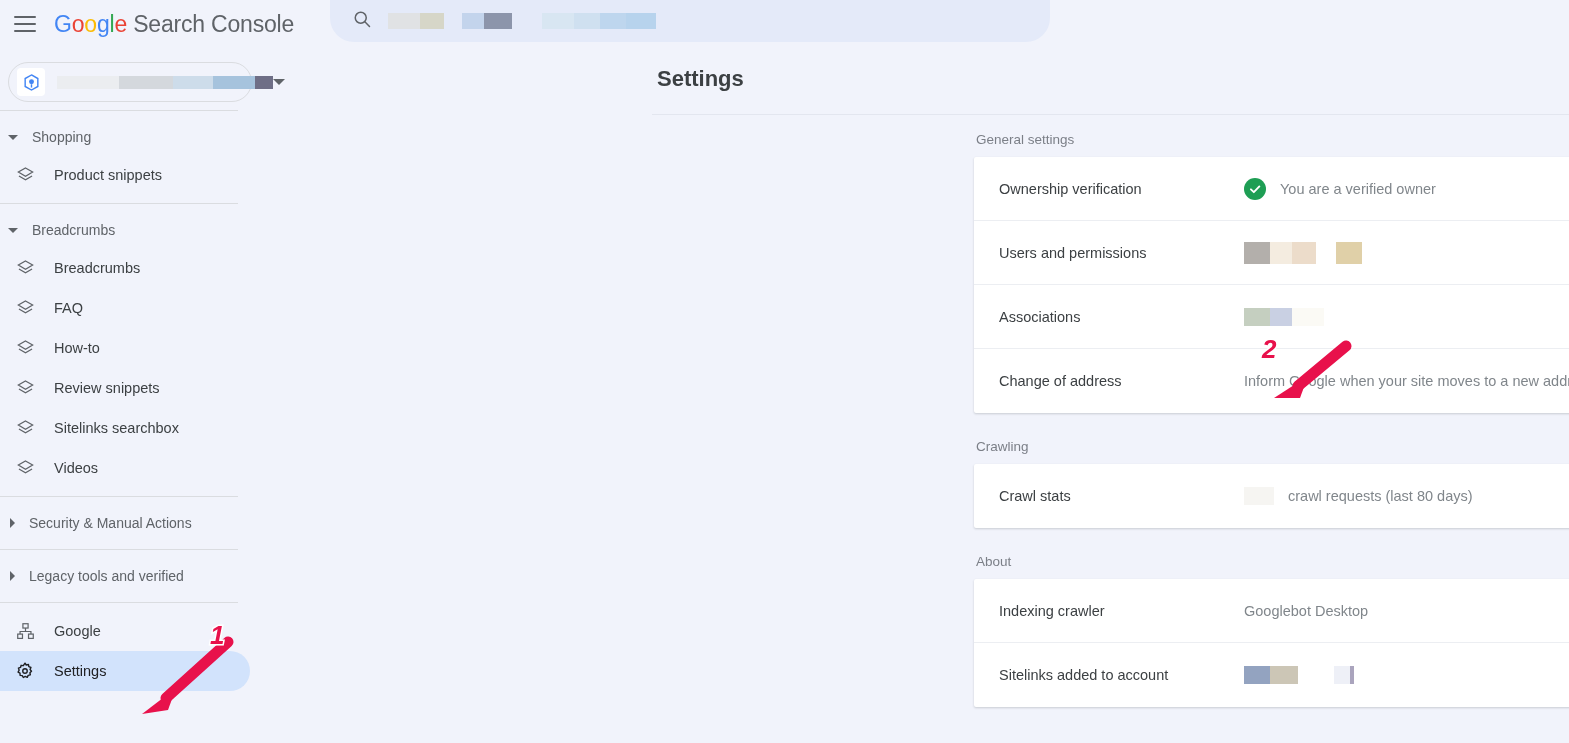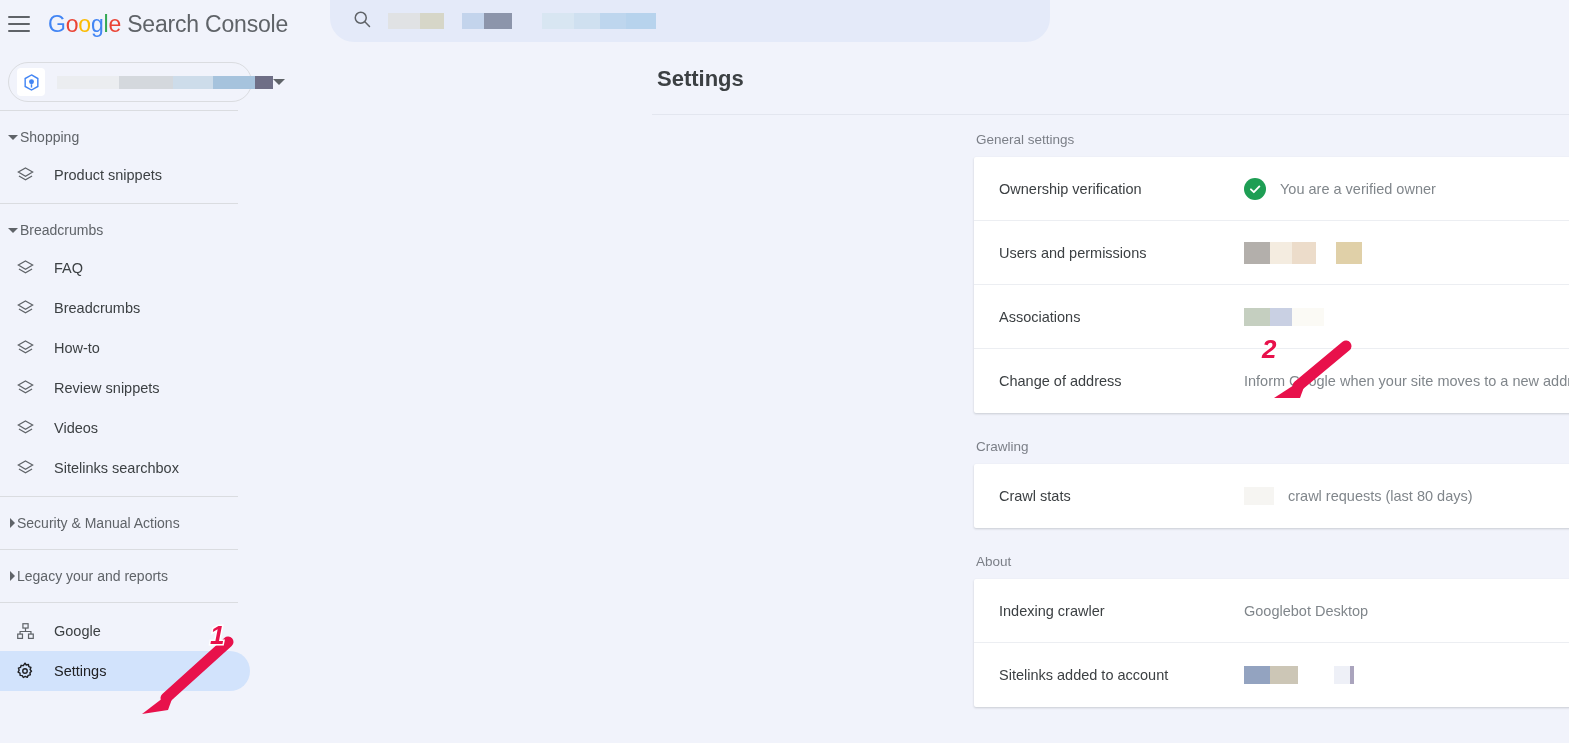--- a/index.html
+++ b/index.html
@@ -11,21 +11,21 @@
   }
   .app { position: relative; width: 1569px; height: 743px; display: flex; background: #f1f3fb; }
 
   
   .sidebar {
     width: 326px; height: 743px; flex: 0 0 326px;
     background: #f1f3fb;
     position: relative;
   }
   .brandbar {
-    height: 48px; display: flex; align-items: center; padding-left: 8px; gap: 18px;
+    height: 48px; display: flex; align-items: center; padding-left: 14px; gap: 18px;
   }
   .hamburger { width: 22px; height: 16px; display: flex; flex-direction: column; justify-content: space-between; cursor: pointer; }
   .hamburger span { display: block; height: 2px; background: #5f6368; border-radius: 1px; }
   .brand { font-size: 23px; color: #5f6368; letter-spacing: -0.2px; white-space: nowrap; }
   .brand .g-logo { font-weight: 400; }
   .brand .g-logo i { font-style: normal; }
   .c-blue { color: #4285f4; } .c-red { color: #ea4335; }
   .c-yellow { color: #fbbc05; } .c-green { color: #34a853; }
 
   .property-selector {
@@ -47,21 +47,21 @@
   .nav { margin-top: 8px; }
   .nav-item {
     height: 40px; display: flex; align-items: center; gap: 18px;
     padding-left: 14px; margin-right: 76px; border-radius: 0 20px 20px 0;
     color: #3c4043; font-size: 14.5px; cursor: pointer;
   }
   .nav-item .ico { width: 22px; height: 22px; flex: 0 0 22px; display: flex; align-items: center; justify-content: center; }
   .nav-item.active { background: #d2e3fc; color: #202124; }
   .nav-sep { height: 1px; background: #dadce0; margin: 8px 88px 8px 0; }
   .group-header {
-    height: 36px; display: flex; align-items: center; gap: 2px;
+    height: 36px; display: flex; align-items: center; gap: 14px;
     padding-left: 8px; color: #5f6368; font-size: 14px; cursor: pointer;
   }
   .tri-down { width: 0; height: 0; border-left: 5px solid transparent; border-right: 5px solid transparent; border-top: 5px solid #5f6368; }
   .tri-right { width: 0; height: 0; border-top: 5px solid transparent; border-bottom: 5px solid transparent; border-left: 5px solid #5f6368; margin-left: 2px; }
 
   
   .main { flex: 1 1 auto; height: 743px; position: relative; background: #f1f3fb; overflow: hidden; }
   .searchbar {
     position: absolute; left: 4px; top: 0; width: 720px; height: 42px;
     background: #e4eaf9; border-radius: 0 0 24px 24px; display: flex; align-items: center;
@@ -164,80 +164,80 @@
         <span class="tri-down"></span>
         <span>Breadcrumbs</span>
       </div>
       <div class="nav-item">
         <span class="ico">
           <svg width="19" height="19" viewBox="0 0 22 22">
               <path d="M11 2.2 19.3 7 11 11.8 2.7 7z" fill="none" stroke="#5f6368" stroke-width="1.4"></path>
               <path d="M3.4 11.6 11 16l7.6-4.4" fill="none" stroke="#5f6368" stroke-width="1.4"></path>
             </svg>
         </span>
+        <span>Breadcrumbs</span>
+      </div>
+      <div class="nav-item">
+        <span class="ico">
+          <svg width="19" height="19" viewBox="0 0 22 22">
+              <path d="M11 2.2 19.3 7 11 11.8 2.7 7z" fill="none" stroke="#5f6368" stroke-width="1.4"></path>
+              <path d="M3.4 11.6 11 16l7.6-4.4" fill="none" stroke="#5f6368" stroke-width="1.4"></path>
+            </svg>
+        </span>
         <span>FAQ</span>
       </div>
       <div class="nav-item">
         <span class="ico">
           <svg width="19" height="19" viewBox="0 0 22 22">
               <path d="M11 2.2 19.3 7 11 11.8 2.7 7z" fill="none" stroke="#5f6368" stroke-width="1.4"></path>
               <path d="M3.4 11.6 11 16l7.6-4.4" fill="none" stroke="#5f6368" stroke-width="1.4"></path>
             </svg>
         </span>
-        <span>Breadcrumbs</span>
-      </div>
-      <div class="nav-item">
-        <span class="ico">
-          <svg width="19" height="19" viewBox="0 0 22 22">
-              <path d="M11 2.2 19.3 7 11 11.8 2.7 7z" fill="none" stroke="#5f6368" stroke-width="1.4"></path>
-              <path d="M3.4 11.6 11 16l7.6-4.4" fill="none" stroke="#5f6368" stroke-width="1.4"></path>
-            </svg>
-        </span>
         <span>How-to</span>
       </div>
       <div class="nav-item">
         <span class="ico">
           <svg width="19" height="19" viewBox="0 0 22 22">
               <path d="M11 2.2 19.3 7 11 11.8 2.7 7z" fill="none" stroke="#5f6368" stroke-width="1.4"></path>
               <path d="M3.4 11.6 11 16l7.6-4.4" fill="none" stroke="#5f6368" stroke-width="1.4"></path>
             </svg>
         </span>
         <span>Review snippets</span>
       </div>
       <div class="nav-item">
         <span class="ico">
           <svg width="19" height="19" viewBox="0 0 22 22">
               <path d="M11 2.2 19.3 7 11 11.8 2.7 7z" fill="none" stroke="#5f6368" stroke-width="1.4"></path>
               <path d="M3.4 11.6 11 16l7.6-4.4" fill="none" stroke="#5f6368" stroke-width="1.4"></path>
             </svg>
         </span>
+        <span>Sitelinks searchbox</span>
+      </div>
+      <div class="nav-item">
+        <span class="ico">
+          <svg width="19" height="19" viewBox="0 0 22 22">
+              <path d="M11 2.2 19.3 7 11 11.8 2.7 7z" fill="none" stroke="#5f6368" stroke-width="1.4"></path>
+              <path d="M3.4 11.6 11 16l7.6-4.4" fill="none" stroke="#5f6368" stroke-width="1.4"></path>
+            </svg>
+        </span>
         <span>Videos</span>
-      </div>
-      <div class="nav-item">
-        <span class="ico">
-          <svg width="19" height="19" viewBox="0 0 22 22">
-              <path d="M11 2.2 19.3 7 11 11.8 2.7 7z" fill="none" stroke="#5f6368" stroke-width="1.4"></path>
-              <path d="M3.4 11.6 11 16l7.6-4.4" fill="none" stroke="#5f6368" stroke-width="1.4"></path>
-            </svg>
-        </span>
-        <span>Sitelinks searchbox</span>
       </div>
 
       <div class="nav-sep"></div>
 
       <div class="group-header">
         <span class="tri-right"></span>
         <span>Security &amp; Manual Actions</span>
       </div>
 
       <div class="nav-sep"></div>
 
       <div class="group-header">
         <span class="tri-right"></span>
-        <span>Legacy your and reports</span>
+        <span>Legacy tools and verified</span>
       </div>
 
       <div class="nav-sep"></div>
 
       <div class="nav-item">
         <span class="ico">
           <svg width="19" height="19" viewBox="0 0 22 22">
             <rect x="8" y="2" width="6" height="5" fill="none" stroke="#5f6368" stroke-width="1.4"></rect>
             <rect x="2" y="14" width="5.5" height="5" fill="none" stroke="#5f6368" stroke-width="1.4"></rect>
             <rect x="14.5" y="14" width="5.5" height="5" fill="none" stroke="#5f6368" stroke-width="1.4"></rect>

